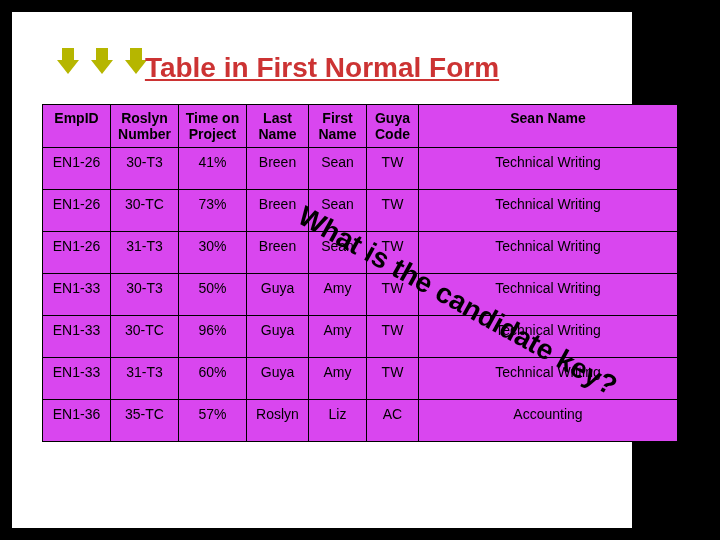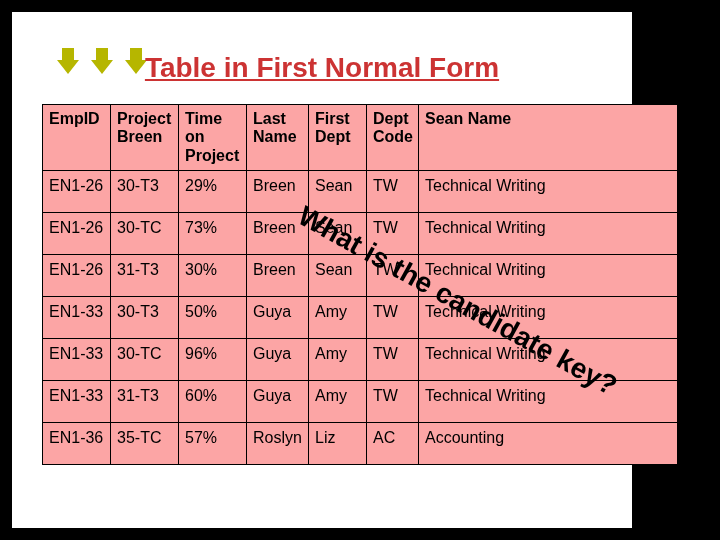--- a/index.html
+++ b/index.html
@@ -62,24 +62,24 @@
     position: absolute;
     top: 92px;
     left: 30px;
     width: 636px;
     border-collapse: collapse;
     table-layout: fixed;
   }
   .tbl th, .tbl td {
     border: 1.6px solid #000;
     padding: 6px 6px;
-    font-size: 16px;
-    text-align: left;
+    font-size: 14px;
+    text-align: center;
     vertical-align: top;
-    background: #fca5a5;
+    background: #d946ef;
     overflow: hidden;
     white-space: nowrap;
   }
   .tbl th {
     font-weight: bold;
     line-height: 1.15;
     white-space: normal;
     padding: 5px 6px;
   }
   .tbl td {
@@ -128,33 +128,33 @@
         <col class="col-projnum">
         <col class="col-time">
       <col class="col-last">
         <col class="col-first">
         <col class="col-dcode">
         <col class="col-dname">
     </colgroup>
     <thead>
       <tr>
         <th>EmpID</th>
-        <th>Project Breen</th>
+        <th>Roslyn Number</th>
         <th>Time on Project</th>
         <th>Last Name</th>
-        <th>First Dept</th>
-        <th>Dept Code</th>
+        <th>First Name</th>
+        <th>Guya Code</th>
         <th>Sean Name</th>
       </tr>
     </thead>
     <tbody>
       <tr>
         <td>EN1-26</td>
         <td>30-T3</td>
-        <td>29%</td>
+        <td>41%</td>
         <td>Breen</td>
         <td>Sean</td>
         <td>TW</td>
         <td>Technical Writing</td>
       </tr>
       <tr>
         <td>EN1-26</td>
         <td>30-TC</td>
         <td>73%</td>
         <td>Breen</td>

